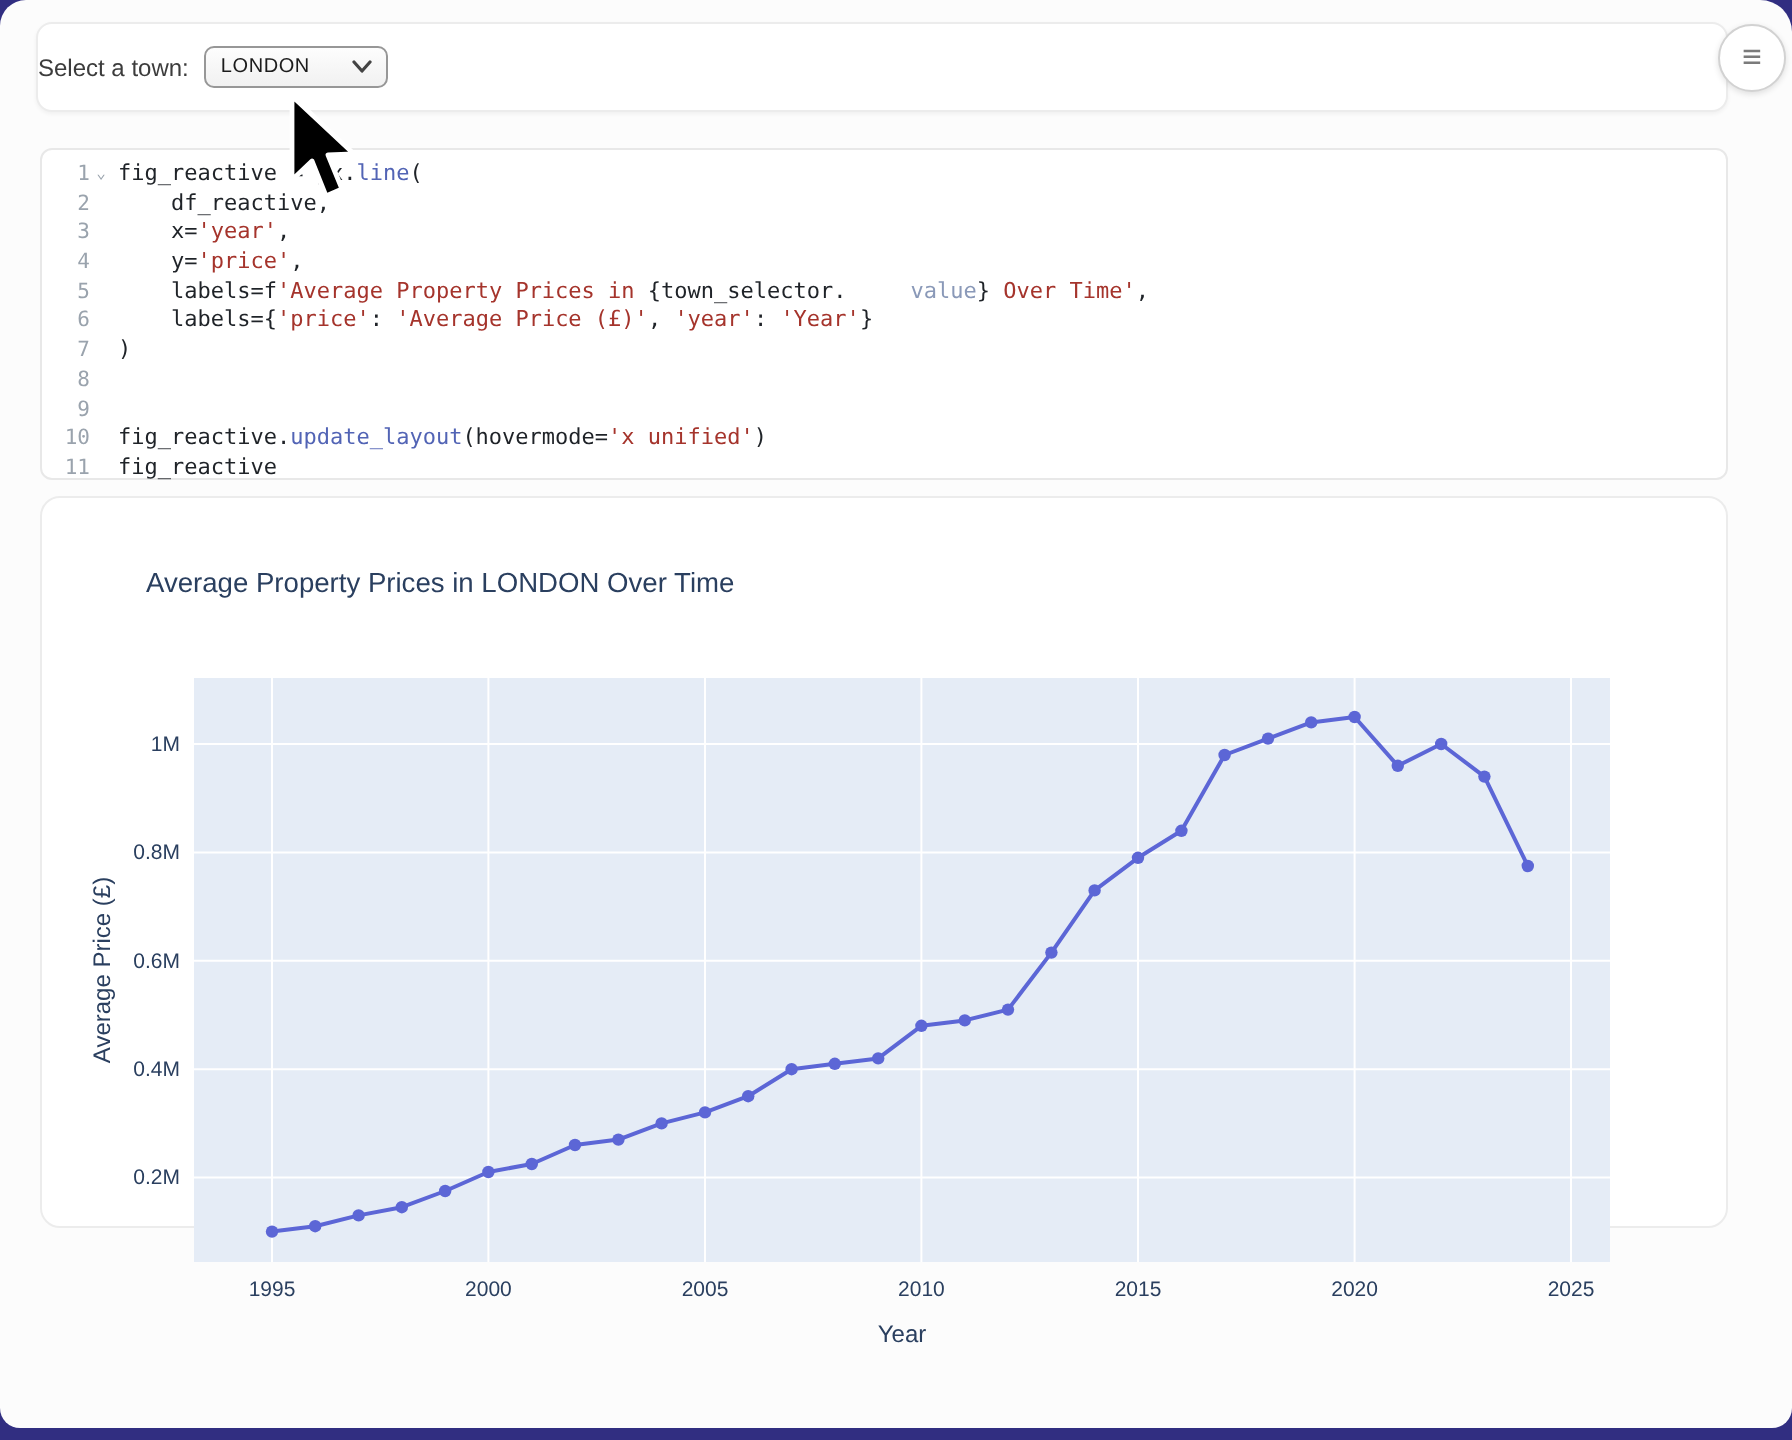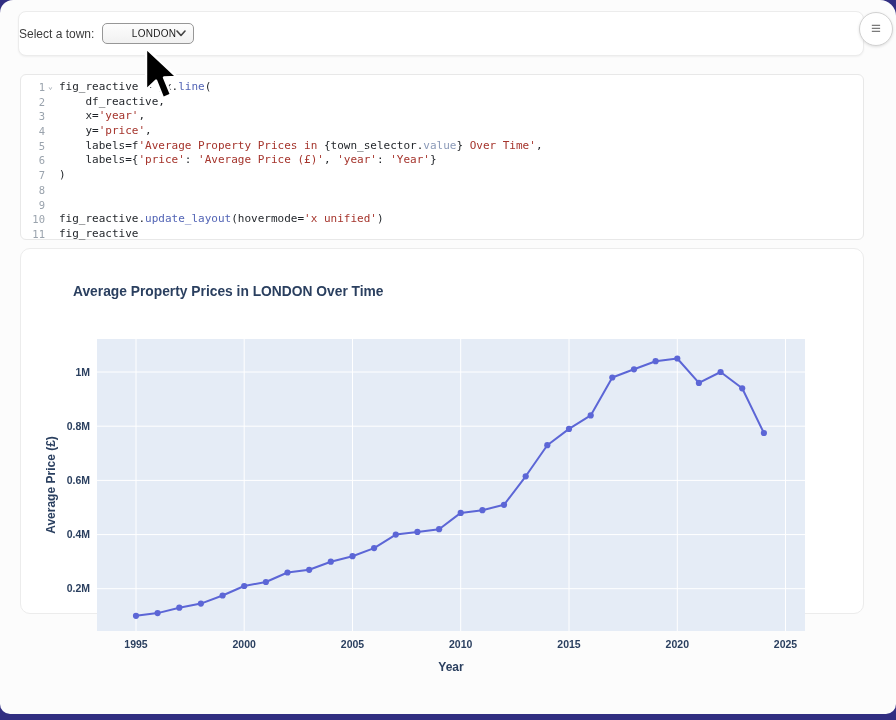--- a/index.html
+++ b/index.html
@@ -4,45 +4,45 @@
 <style>
   html,body{margin:0;padding:0;width:896px;height:720px;overflow:hidden;}
   body{background:#312e81;position:relative;font-family:"Liberation Sans",sans-serif;}
   .page{position:absolute;left:0;top:0;width:896px;height:714px;background:#fcfcfc;
         border-radius:13px 16px 10px 10px;}
   
   .widget-card{position:absolute;left:18px;top:11px;width:846px;height:45px;background:#fff;
         border:1px solid #ececec;border-radius:8px;box-shadow:0 1px 2px rgba(0,0,0,.05);
         display:flex;align-items:center;box-sizing:border-box;}
   .widget-label{font-size:12px;color:#3c3c3c;margin-right:8px;}
-  .select-box{display:flex;align-items:center;justify-content:flex-end;width:92px;height:21px;
+  .select-box{display:flex;align-items:center;justify-content:space-between;width:92px;height:21px;
         border:1px solid #979797;border-radius:5px;background:linear-gradient(#fdfdfd,#f1f1f1);
         padding:0 7px;box-sizing:border-box;cursor:default;}
   .select-value{font-size:10px;color:#1c1c1c;letter-spacing:.3px;}
   .chev{width:10px;height:7px;flex:none;}
   
   .menu-btn{position:absolute;right:3px;top:12px;width:32px;height:32px;border-radius:50%;
         background:#fff;border:1px solid #d2d2d2;box-shadow:0 1px 3px rgba(0,0,0,.12);
         display:flex;align-items:center;justify-content:center;}
   .menu-glyph{color:#7b7b7b;font-size:17px;line-height:1;margin-top:-2px;}
   
   .code-cell{position:absolute;left:20px;top:74px;width:844px;height:166px;background:#fff;
         border:1px solid #e8e8e8;border-radius:6px;box-sizing:border-box;padding-top:5px;
         font-family:"DejaVu Sans Mono","Liberation Mono",monospace;font-size:11px;}
   .code-line{display:flex;height:14.7px;line-height:14.7px;white-space:pre;}
   .ln{width:24px;text-align:right;color:#9aa3ad;font-size:10.5px;flex:none;}
   .fold{width:11px;text-align:center;color:#9aa3ad;font-size:8px;flex:none;}
   .code-text{padding-left:3px;}
   .tk-p{color:#1f2328;}
   .tk-s{color:#a5342c;}
   .tk-f{color:#5264b5;}
-  .tk-v{color:#8a99b8;}
+  .tk-v{color:#8a99b8;margin-left:32px;}
   
   .chart-card{position:absolute;left:20px;top:248px;width:844px;height:366px;background:#fff;
-        border:1px solid #ececec;border-radius:10px;box-sizing:border-box;font-weight:bold;}
+        border:1px solid #ececec;border-radius:10px;box-sizing:border-box;}
   .chart-svg{position:absolute;left:0;top:0;}
   .ct{font-size:13.8px;fill:#2a3f5f;font-family:"Liberation Sans",sans-serif;}
   .tick{font-size:10.5px;fill:#2a3f5f;font-family:"Liberation Sans",sans-serif;}
   .at{font-size:12px;fill:#2a3f5f;font-family:"Liberation Sans",sans-serif;}
   
   .cursor{position:absolute;left:143px;top:46px;pointer-events:none;}
 </style>
 </head>
 <body>
 

